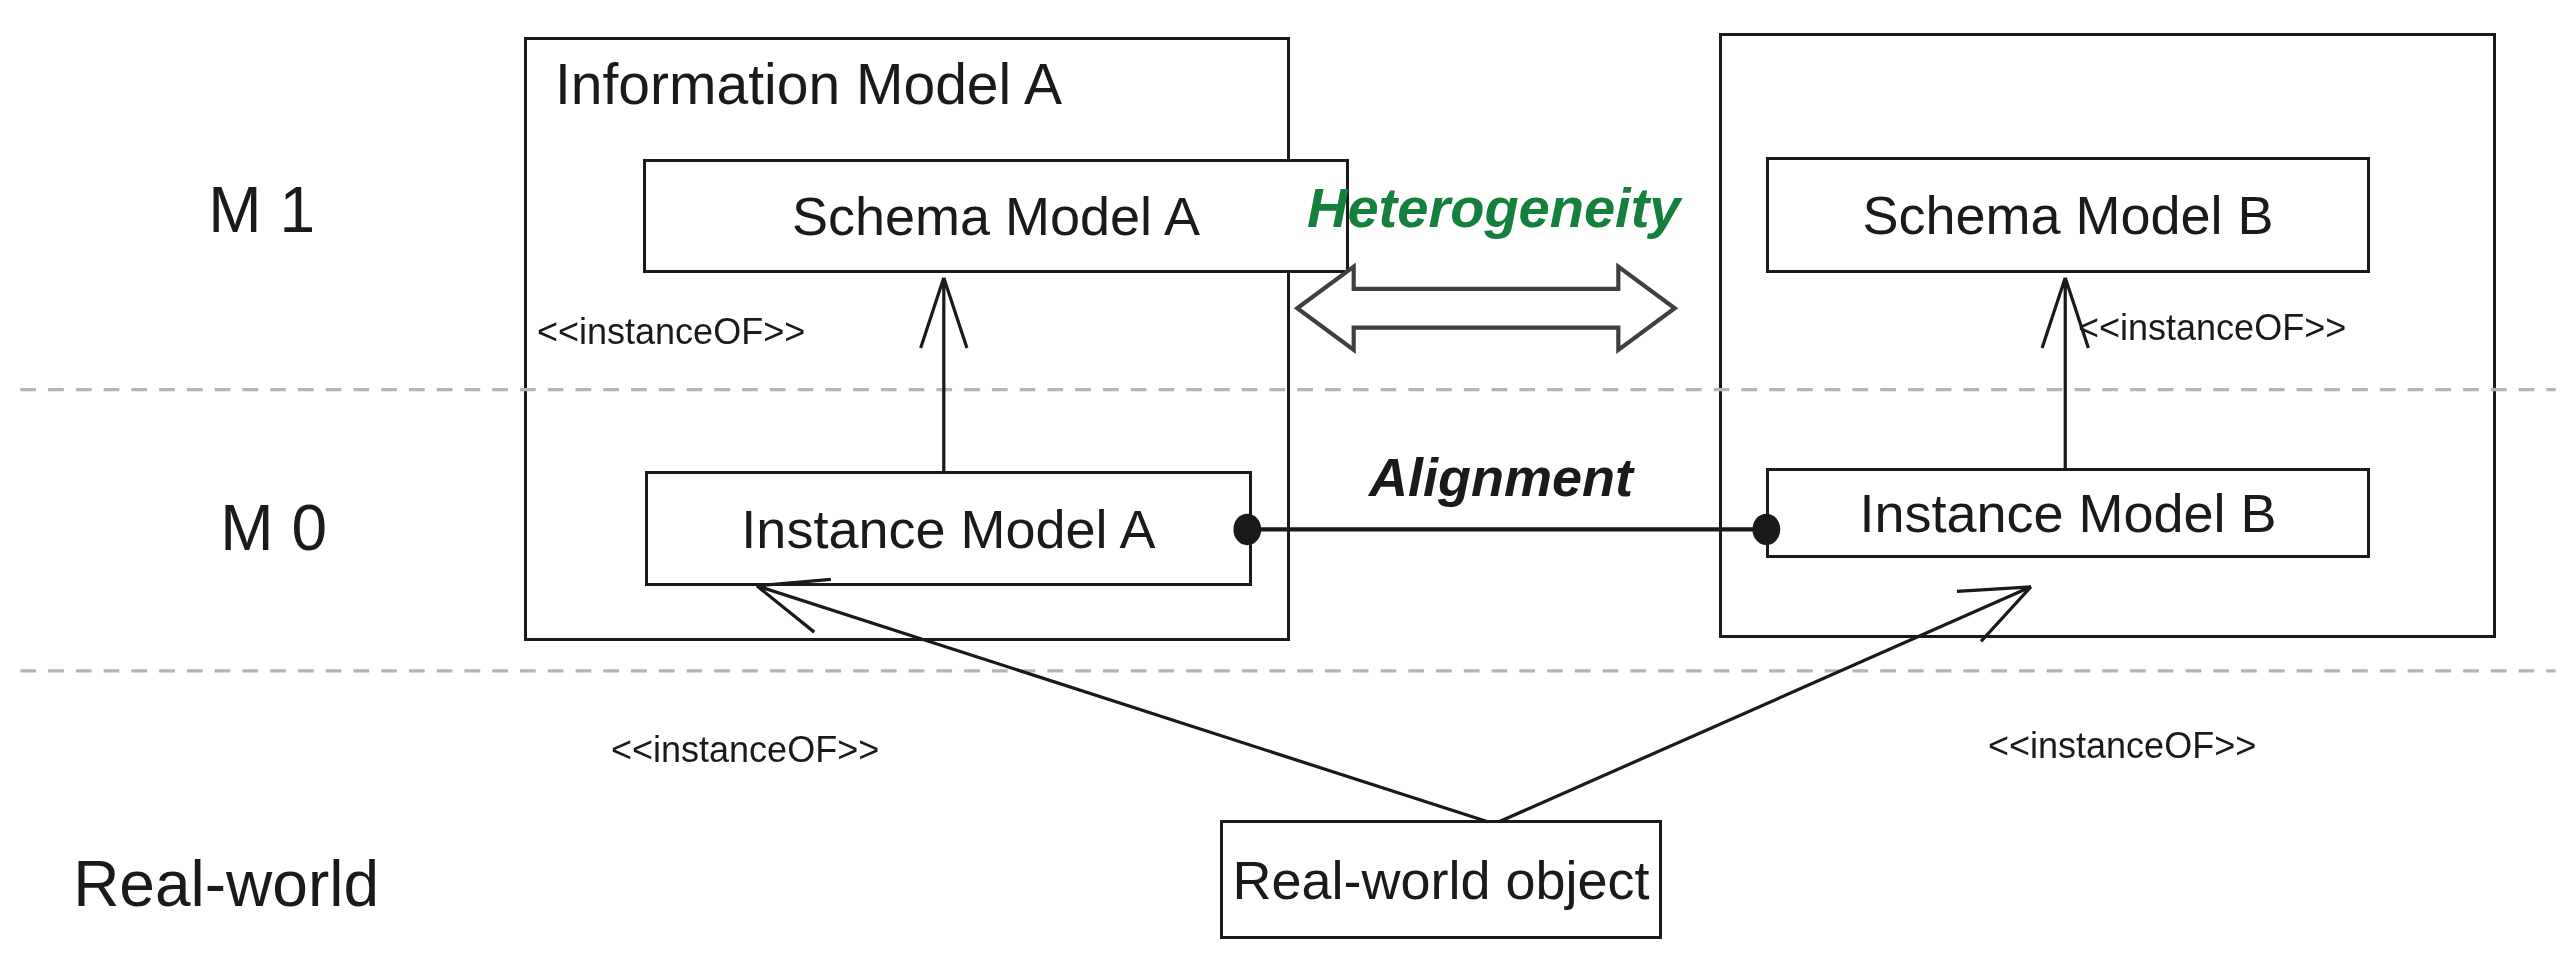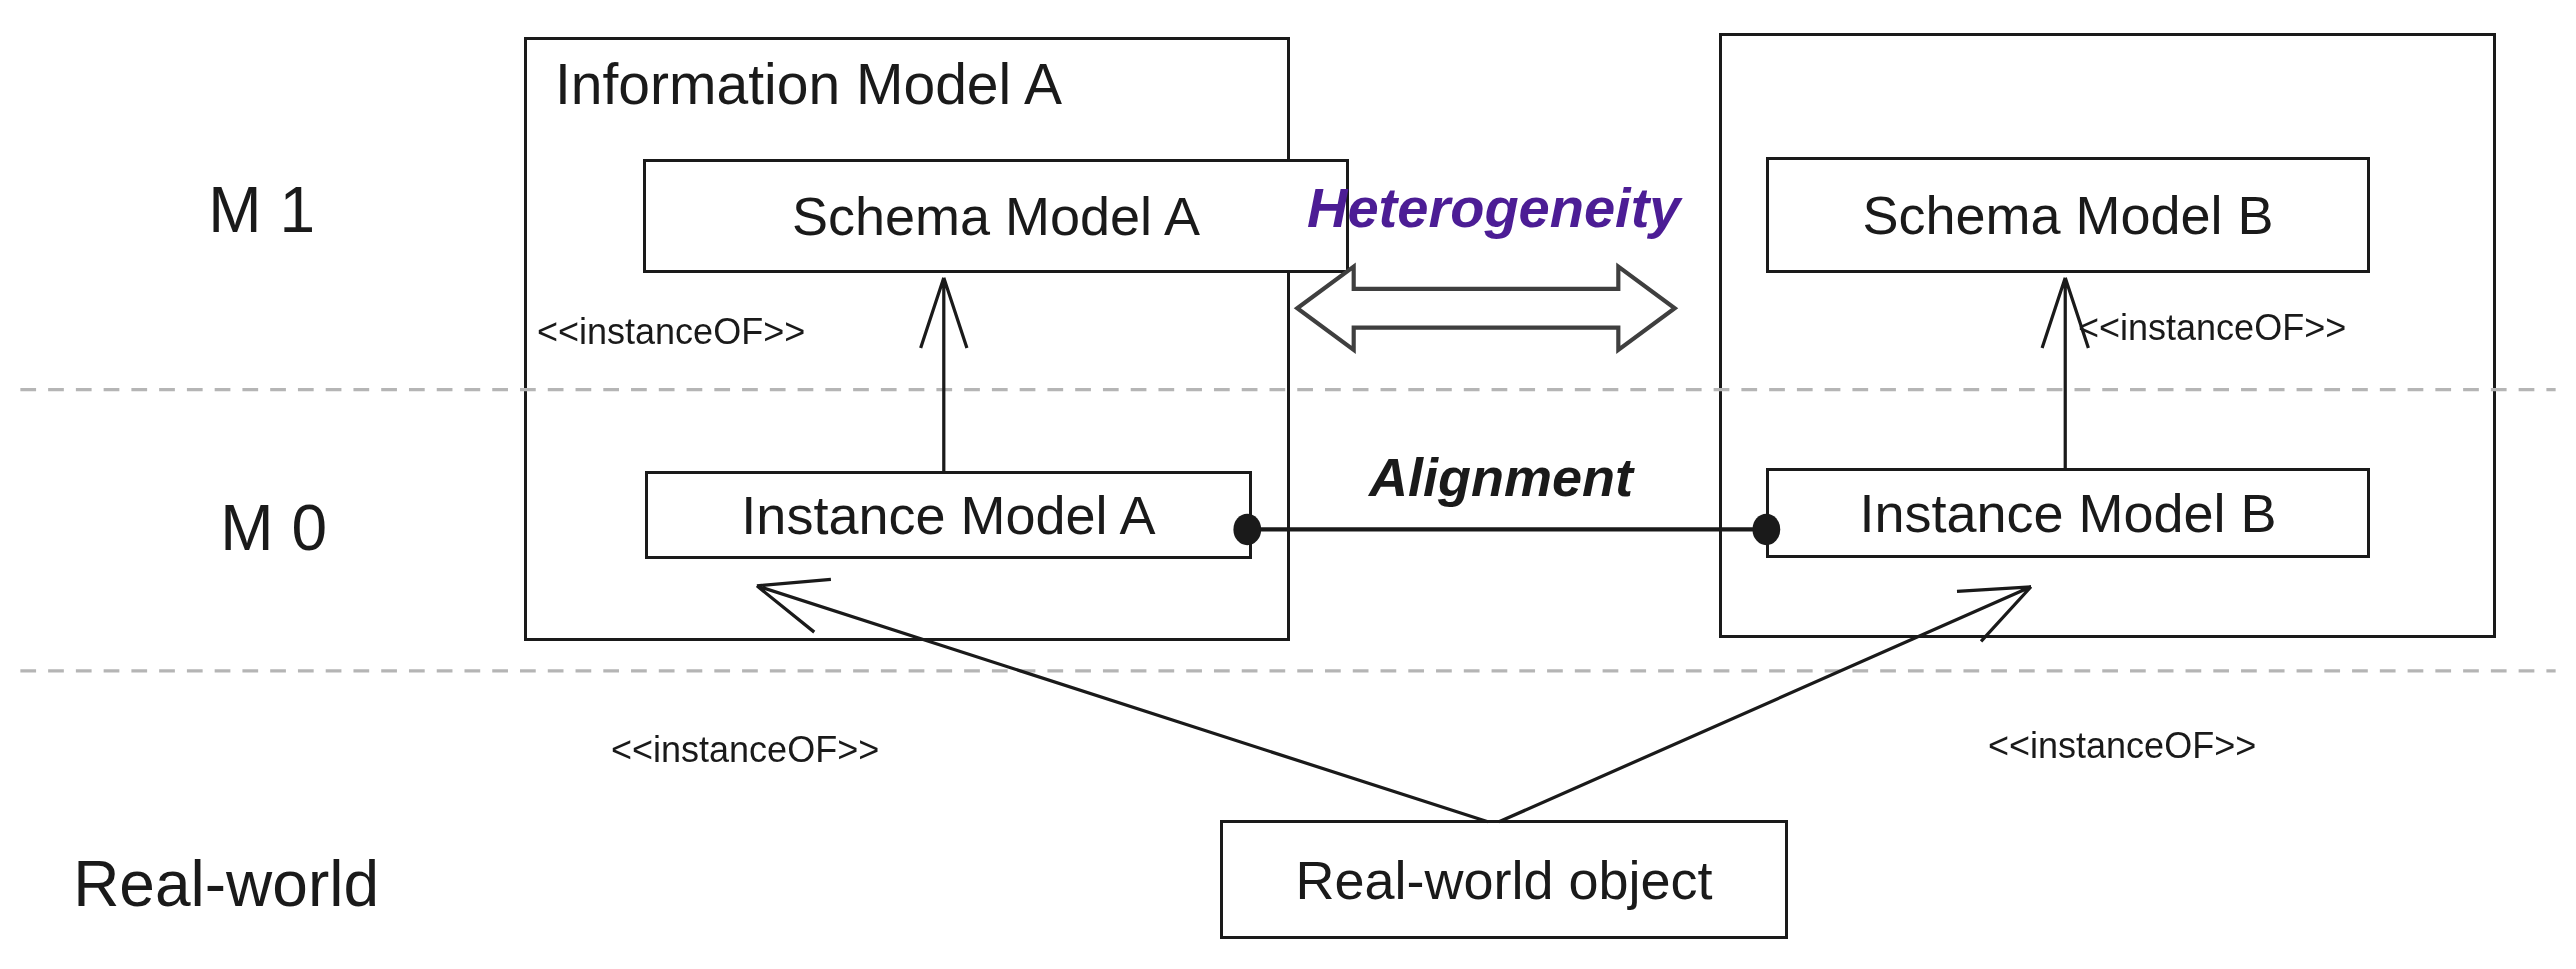--- a/index.html
+++ b/index.html
@@ -26,41 +26,41 @@
 
   <div class="lbl layer-lbl" style="left:93px;top:174px;width:222px;">M 1</div>
   <div class="lbl layer-lbl" style="left:105px;top:492px;width:222px;">M 0</div>
   <div class="lbl layer-lbl" style="left:37px;top:848px;width:342px;">Real-world</div>
 
   <div class="box" style="left:524px;top:37px;width:766px;height:604px;"></div>
   <div class="lbl title-lbl" style="left:555px;top:52px;">Information Model A</div>
   <div class="innerbox" style="left:643px;top:159px;width:706px;height:114px;">
     <span>Schema Model A</span>
   </div>
-  <div class="innerbox" style="left:645px;top:471px;width:607px;height:88px;">
+  <div class="innerbox" style="left:645px;top:471px;width:607px;height:115px;">
     <span>Instance Model A</span>
   </div>
   <div class="lbl stereotype" style="left:537px;top:311px;">&lt;&lt;instanceOF&gt;&gt;</div>
 
   <div class="box" style="left:1719px;top:33px;width:777px;height:605px;"></div>
   <div class="innerbox" style="left:1766px;top:157px;width:604px;height:116px;">
     <span>Schema Model B</span>
   </div>
   <div class="innerbox" style="left:1766px;top:468px;width:604px;height:90px;">
     <span>Instance Model B</span>
   </div>
   <div class="lbl stereotype" style="left:2078px;top:307px;">&lt;&lt;instanceOF&gt;&gt;</div>
 
-  <div class="lbl rel-lbl" style="left: 1307px; top: 176px; width: 370px; text-align: center; font-size: 56px; color: #4c1d95;">Heterogeneity</div>
+  <div class="lbl rel-lbl" style="left: 1307px; top: 176px; width: 370px; text-align: center; font-size: 56px; color: #15803d;">Heterogeneity</div>
   <div class="lbl rel-lbl" style="left:1362px;top:446px;width:278px;text-align:center;font-size:54px;">Alignment</div>
 
   <div class="lbl stereotype" style="left:611px;top:729px;">&lt;&lt;instanceOF&gt;&gt;</div>
   <div class="lbl stereotype" style="left:1988px;top:725px;">&lt;&lt;instanceOF&gt;&gt;</div>
 
-  <div class="innerbox" style="left:1220px;top:820px;width:568px;height:119px;">
+  <div class="innerbox" style="left:1220px;top:820px;width:442px;height:119px;">
     <span>Real-world object</span>
   </div>
 
   <svg class="overlay" width="2576" height="970" viewBox="0 0 2784 1048">
 
     <line x1="22" y1="421" x2="2762" y2="421" stroke-width="3.5" stroke-dasharray="17 13" stroke="#b5b5b5"></line>
     <line x1="22" y1="725" x2="2762" y2="725" stroke-width="3.5" stroke-dasharray="17 13" stroke="#b5b5b5"></line>
 
     <path d="M1020 509 L1020 300 M1020 300 L995 376 M1020 300 L1045 376" fill="none" stroke-width="3.5" stroke="#1a1a1a"></path>
 

